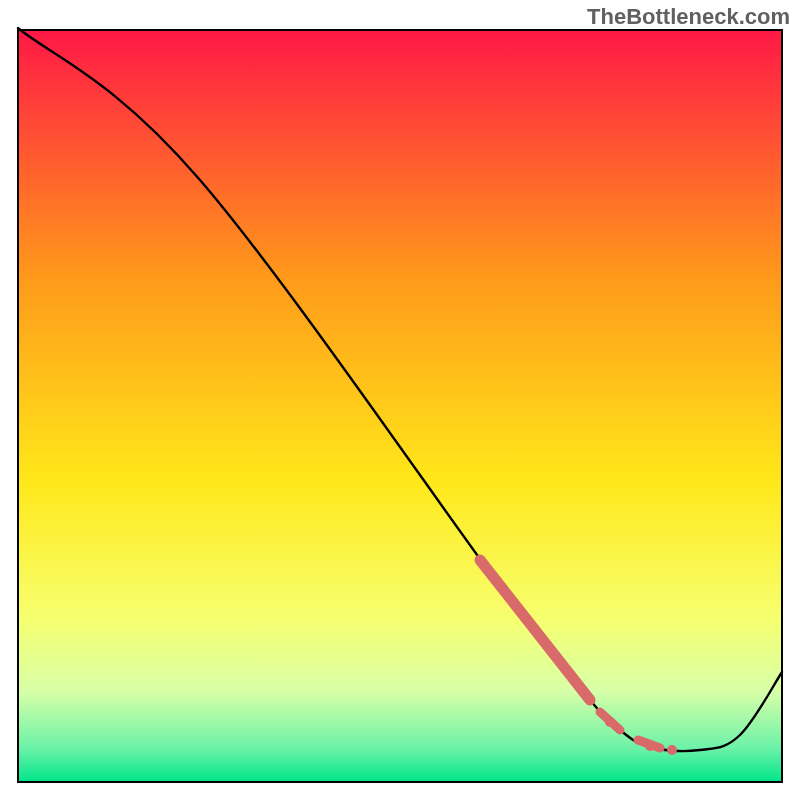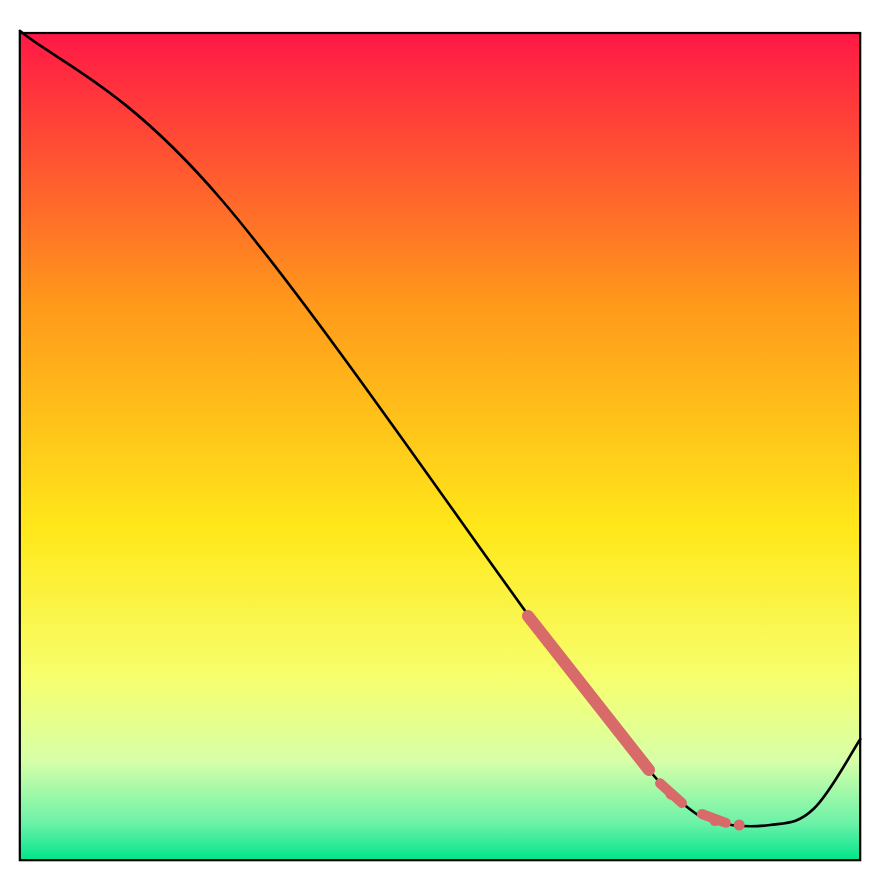--- a/index.html
+++ b/index.html
@@ -25,20 +25,21 @@
     z-index: 10;
   }
   svg {
     display: block;
   }
 </style>
 </head>
 <body>
 
 <div class="chart-container">
+  <div class="watermark">TheBottleneck.com</div>
   <svg id="chart-svg" width="800" height="800">
       <defs>
         <linearGradient id="bg-grad" x1="0" y1="0" x2="0" y2="1">
           <stop offset="0%" stop-color="#ff1846"></stop>
           <stop offset="33%" stop-color="#ff9a1a"></stop>
           <stop offset="60%" stop-color="#ffe81a"></stop>
           <stop offset="78%" stop-color="#f7ff6e"></stop>
           <stop offset="88%" stop-color="#d7ffa8"></stop>
           <stop offset="95.5%" stop-color="#6cf2a8"></stop>
           <stop offset="100%" stop-color="#00e58a"></stop>

